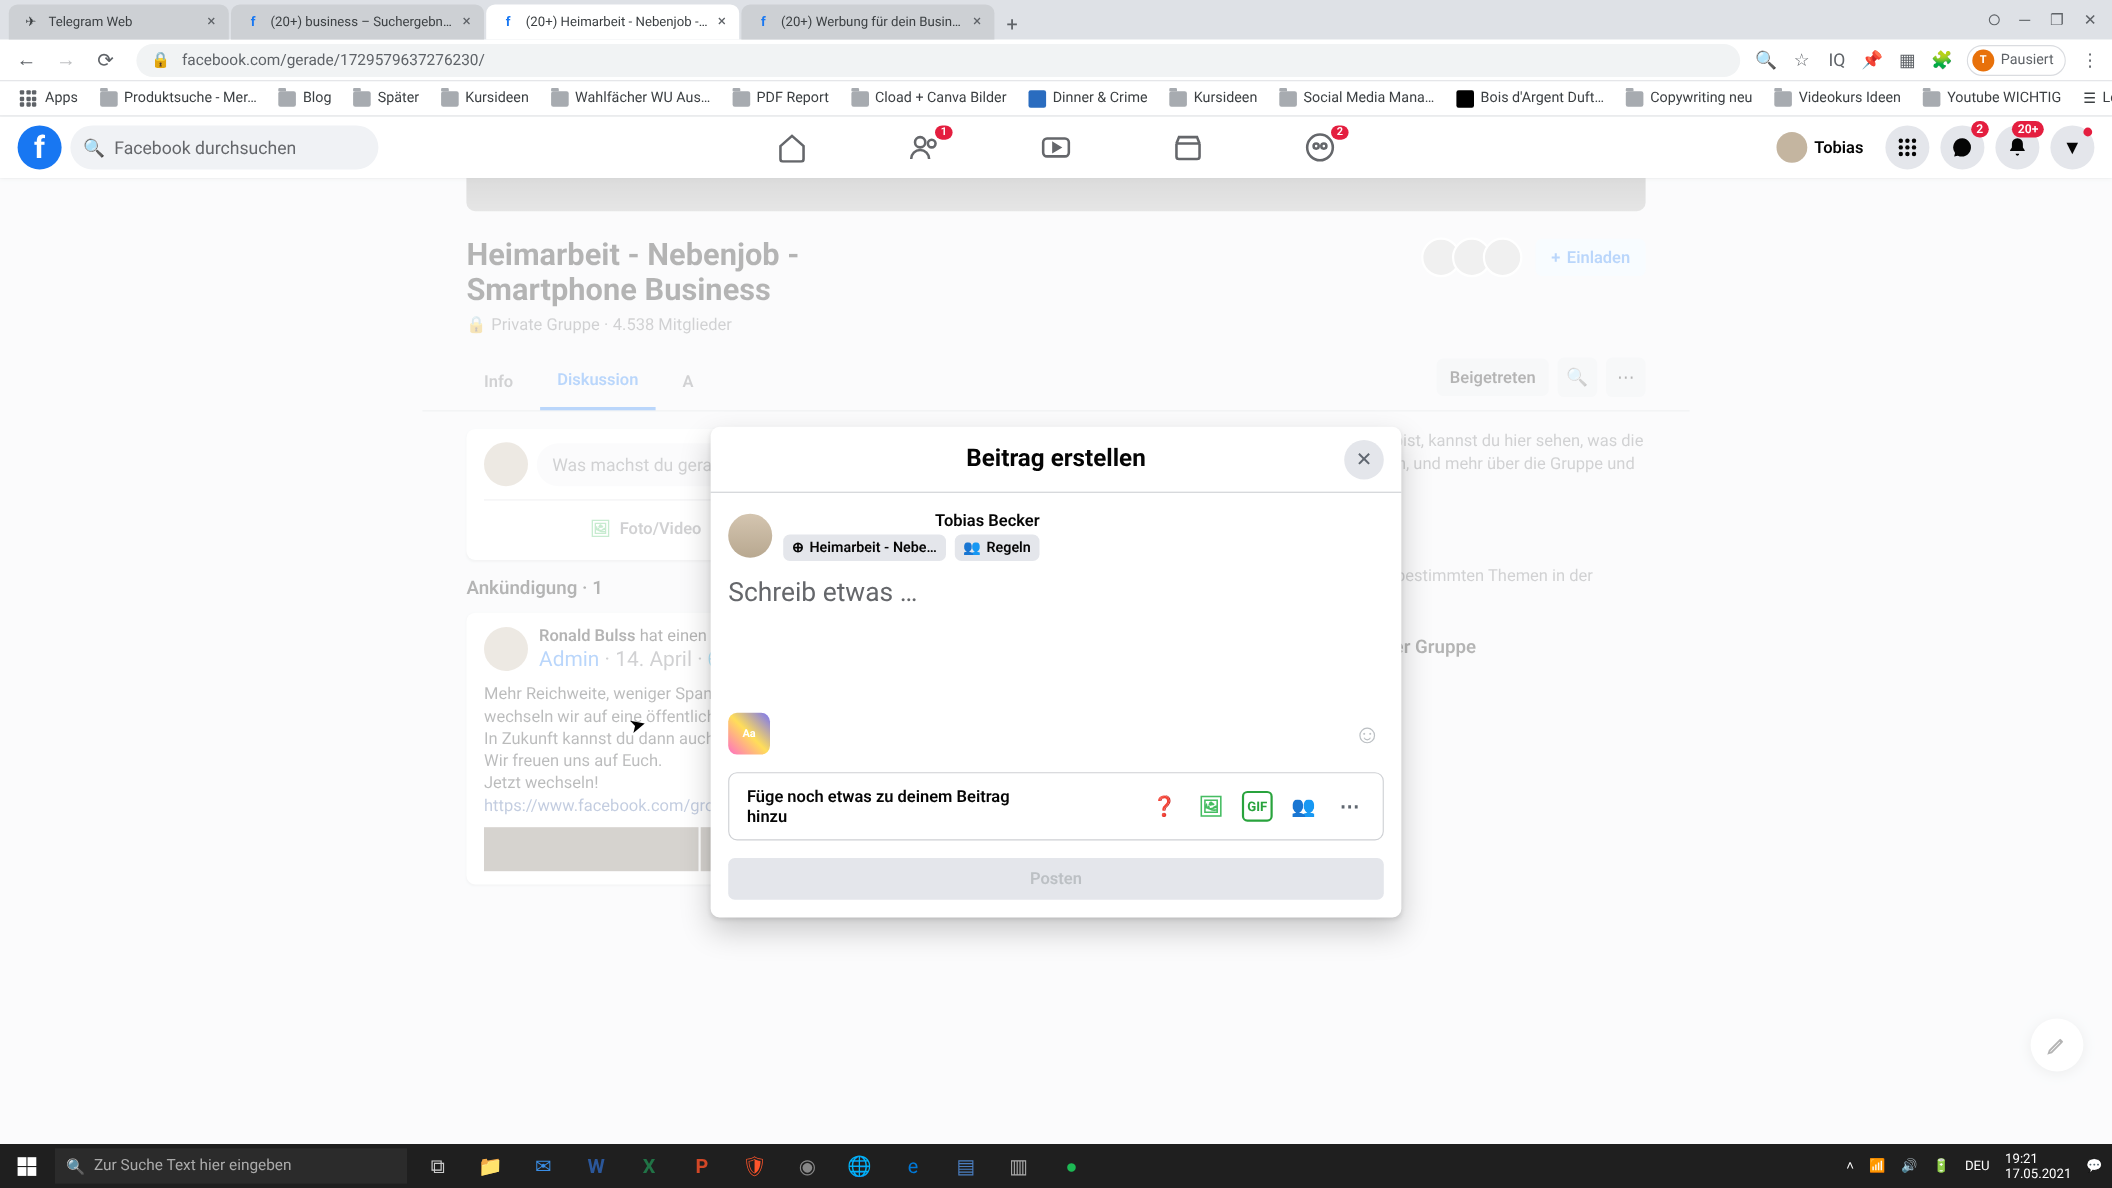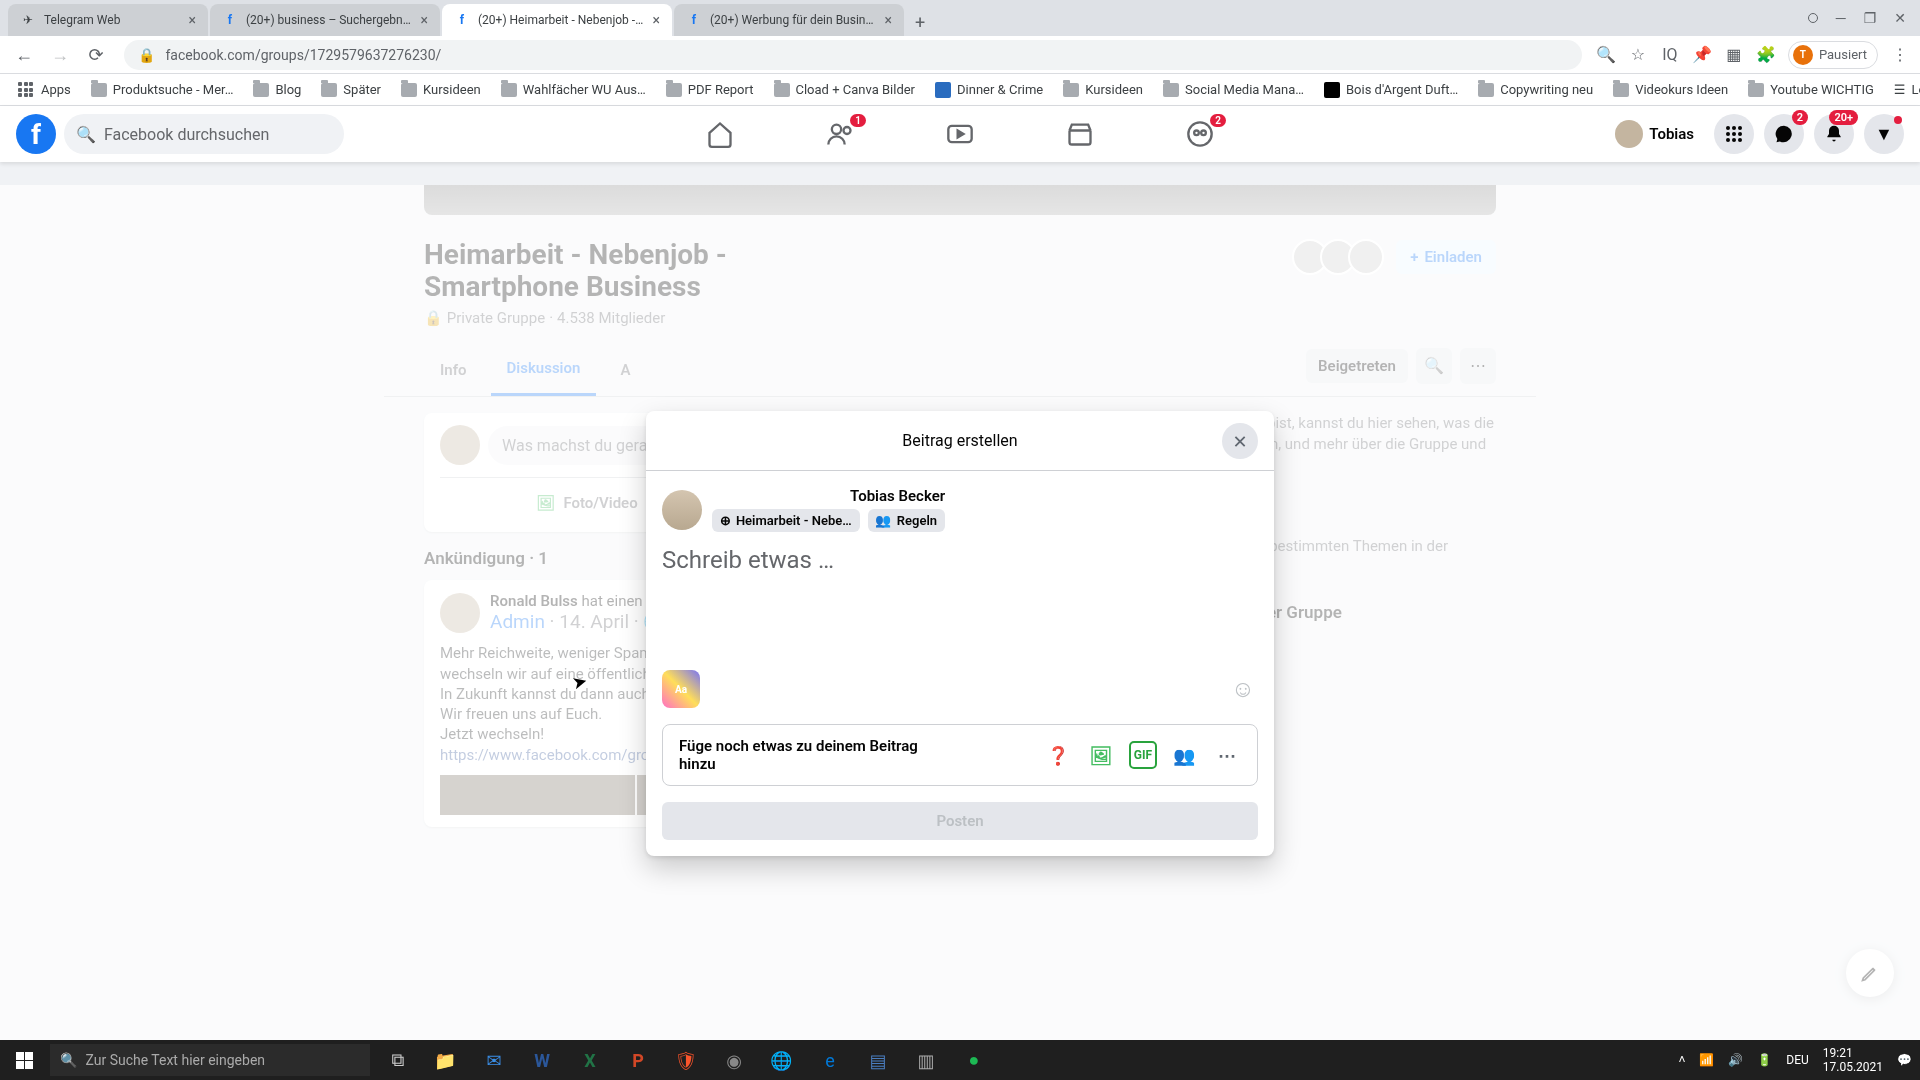--- a/index.html
+++ b/index.html
@@ -44,21 +44,21 @@
 .fb-nav-item { width: 112px; height: 56px; display: flex; align-items: center; justify-content: center; color: #65676b; font-size: 24px; cursor:pointer; position:relative;}
 .fb-nav-item .badge-sm { position: absolute; top: 8px; right: 30px; background: #e41e3f; color: #fff; font-size: 10px; border-radius: 9px; padding: 1px 5px; font-weight:600;}
 .fb-right { margin-left: auto; display: flex; align-items: center; gap: 10px;}
 .fb-profile { display: flex; align-items: center; gap: 6px; padding: 4px 10px 4px 4px; border-radius: 18px; cursor:pointer;}
 .fb-profile img, .fb-profile .av { width: 28px; height: 28px; border-radius: 50%; background: #c4b5a0;}
 .fb-profile-name { font-size: 15px; font-weight: 600; color: #050505;}
 .fb-icon-btn { width: 40px; height: 40px; background: #e4e6eb; border-radius: 50%; display: flex; align-items: center; justify-content: center; color: #050505; font-size: 18px; cursor:pointer; position:relative;}
 .fb-icon-btn .badge { position: absolute; top: -4px; right: -4px; background: #e41e3f; color: #fff; font-size: 11px; border-radius: 10px; padding: 1px 5px; font-weight:600;}
 
 
-.main-wrap { position: relative; margin-top: 23px; }
+.main-wrap { position: relative; }
 .dimmer { position: absolute; inset: 0; background: rgba(255,255,255,0.7); z-index: 50; }
 .content { padding: 0 24px; max-width: 1200px; margin: 0 auto;}
 .cover-strip { height: 30px; background: linear-gradient(#888, #aaa); border-radius: 0 0 8px 8px; margin: 0 40px;}
 .group-header { padding: 24px 40px 0 40px; display:flex; justify-content:space-between; align-items:flex-start;}
 .group-title { font-size: 28px; font-weight: bold; color: #050505; line-height: 1.15;}
 .group-meta { color: #65676b; font-size: 15px; margin-top: 6px; display:flex; align-items:center; gap:4px;}
 .invite-btn { background: #e7f3ff; color: #1877f2; border: none; padding: 8px 14px; border-radius: 6px; font-weight: 600; font-size: 15px; display:flex;align-items:center;gap:6px;}
 .facepile { display:flex; margin-right:12px;}
 .facepile .fp { width:36px; height:36px; border-radius:50%; background:#ccc; border:2px solid #fff; margin-left:-8px;}
 .group-tabs { display: flex; gap: 8px; padding: 0 40px; border-bottom: 1px solid #ced0d4; margin-top: 16px; align-items:center;}
@@ -94,21 +94,21 @@
 .side-sub { font-size: 15px; color:#65676b; line-height:1.4;}
 .hashtag { font-size: 17px; font-weight:600; color:#050505; margin-top:14px;}
 .hashtag-count { font-size:14px; color:#65676b; margin-top:2px;}
 
 
 .fab { position: absolute; right: 26px; bottom: 66px; width: 48px; height: 48px; background:#fff; border-radius:50%; box-shadow:0 2px 12px rgba(0,0,0,0.2); display:flex; align-items:center; justify-content:center; z-index: 45; color:#050505;}
 
 
 .modal { position: absolute; left: 50%; top: 226px; transform: translateX(-50%); width: 628px; background: #fff; border-radius: 8px; box-shadow: 0 12px 28px rgba(0,0,0,0.2), 0 2px 4px rgba(0,0,0,0.1); z-index: 100;}
 .modal-header { height: 60px; display: flex; align-items: center; justify-content: center; border-bottom: 1px solid #ced0d4; position: relative;}
-.modal-title { font-size: 16px; font-weight: 400; color: #050505;}
+.modal-title { font-size: 22px; font-weight: 700; color: #050505;}
 .modal-close { position: absolute; right: 16px; top: 12px; width: 36px; height: 36px; background: #e4e6eb; border-radius: 50%; display: flex; align-items: center; justify-content: center; cursor: pointer; font-size: 18px; color: #606770;}
 .modal-body { padding: 16px;}
 .author-row { display: flex; gap: 10px; align-items: center;}
 .author-av { width: 40px; height: 40px; border-radius: 50%; background: linear-gradient(#d4c5b0, #b8a890);}
 .author-name { font-size: 15px; font-weight: 600; color: #050505; text-align: right;}
 .chips { display: flex; gap: 8px; margin-top: 4px;}
 .chip { background: #e4e6eb; border-radius: 6px; padding: 4px 8px; font-size: 13px; font-weight: 600; color: #050505; display:flex; align-items:center; gap:5px;}
 .text-area { margin-top: 14px; min-height: 120px; font-size: 24px; color: #65676b; outline:none;}
 .bottom-row { display: flex; justify-content: space-between; align-items: center; margin-top: 4px;}
 .aa-btn { width: 38px; height: 38px; border-radius: 8px; background: linear-gradient(45deg,#ff6ec4,#ffde59,#7873f5); display:flex;align-items:center;justify-content:center; color:#fff; font-weight:bold; font-size:10px;}
@@ -167,21 +167,21 @@
     <span>✕</span>
   </div>
 </div>
 
 <div class="chrome-toolbar">
   <div class="nav-btn">←</div>
   <div class="nav-btn" style="opacity:.4">→</div>
   <div class="nav-btn">⟳</div>
   <div class="url-bar">
     <span style="margin-right:10px">🔒</span>
-    <span>facebook.com/groups/1729579637276230/</span>
+    <span>facebook.com/gerade/1729579637276230/</span>
   </div>
   <div class="toolbar-right">
     <div class="toolbar-icon">🔍</div>
     <div class="toolbar-icon">☆</div>
     <div class="toolbar-icon">IQ</div>
     <div class="toolbar-icon">📌</div>
     <div class="toolbar-icon">▦</div>
     <div class="toolbar-icon">🧩</div>
     <div class="profile-pill">
       <div class="avatar-sm">T</div>

